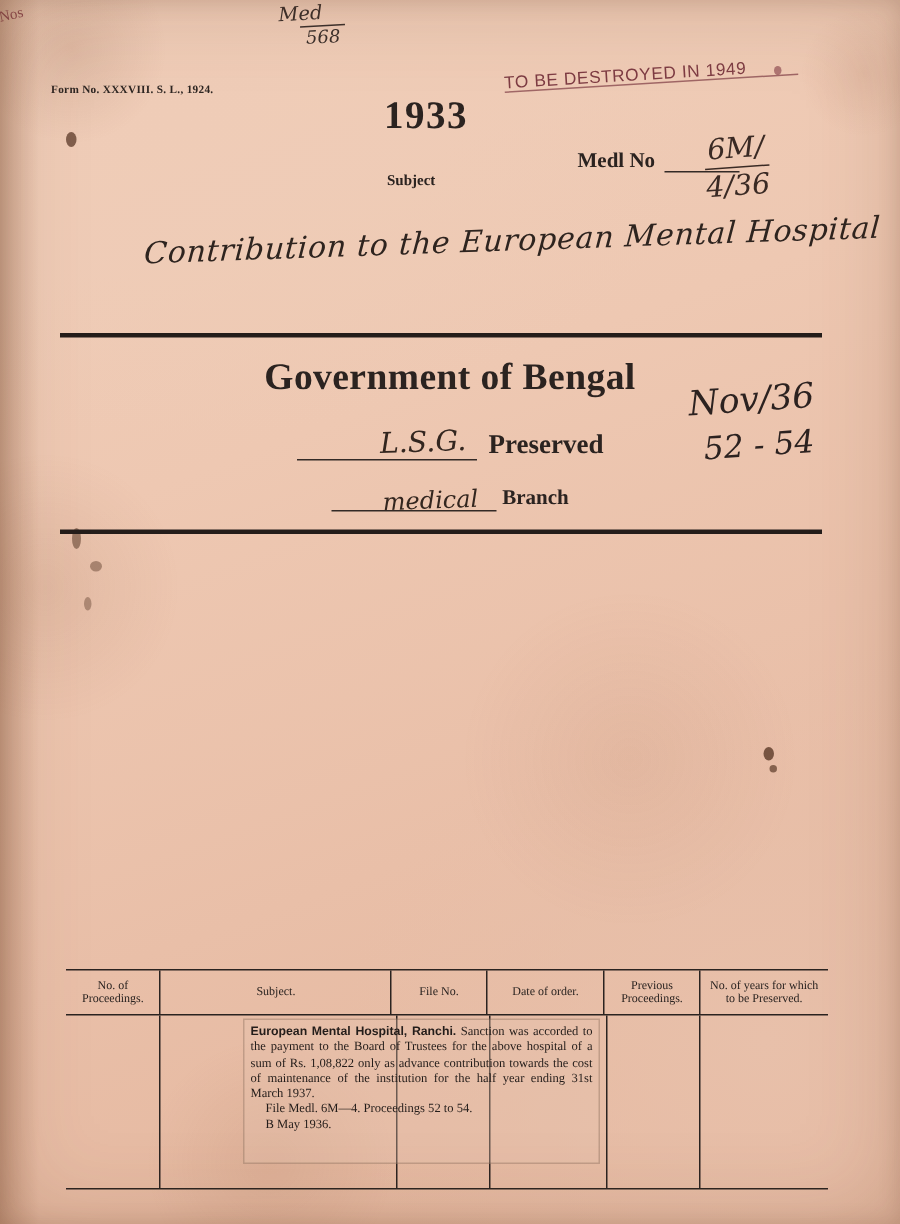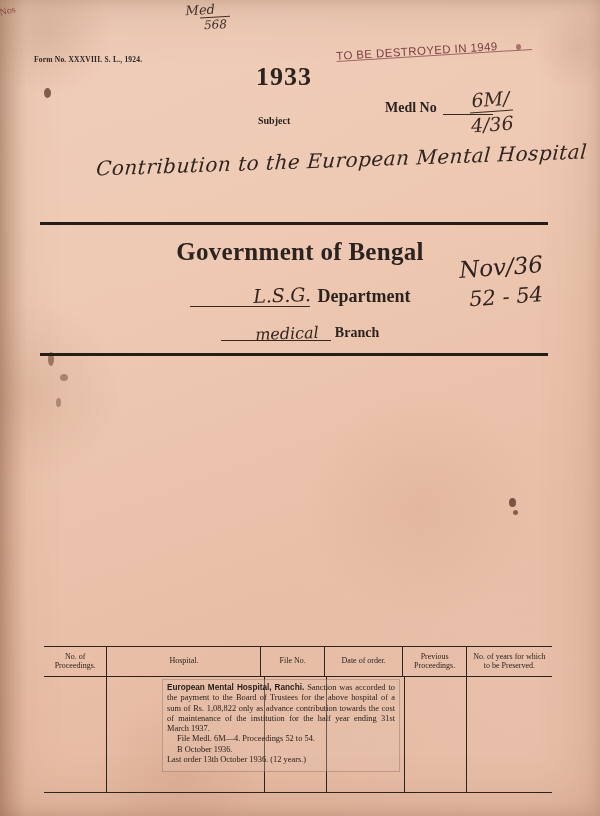--- a/index.html
+++ b/index.html
@@ -311,21 +311,21 @@
   .entry {
     position: absolute;
     left: 118px;
     top: 2px;
     width: 228px;
     font-family: "Liberation Serif", serif;
     font-size: 8.4px;
     line-height: 1.22;
     color: #241d1a;
     text-align: justify;
-    padding: 3px 4px 6px 4px;
+    padding: 3px 4px 20px 4px;
     background: rgba(228,196,175,0.35);
     border: 1px solid rgba(80,55,40,0.25);
   }
   .entry b { font-family: "Liberation Sans", sans-serif; font-size: 8.2px; }
   .entry .l2 { text-indent: 10px; }
 
   .edge-left-dark {
     position: absolute;
     left: 0; top: 0; bottom: 0; width: 26px;
     background: linear-gradient(90deg, rgba(120,70,40,0.28), rgba(120,70,40,0));
@@ -373,56 +373,55 @@
     <span class="b">4/36</span>
   </div>
 
   <div class="subject-hand">Contribution to the European Mental Hospital</div>
 
   <div class="rule top"></div>
 
   <div class="govt">Government of Bengal</div>
 
   <div class="dept-row">
-    <span class="blankline"></span><span>Department</span>
+    <span class="blankline"></span><span>Preserved</span>
   </div>
   <div class="hand-dept">L.S.G.</div>
 
   <div class="branch-row">
     <span class="blankline"></span><span>Branch</span>
   </div>
   <div class="hand-branch">medical</div>
 
   <div class="hand-right">
     <div class="l1">Nov/36</div>
     <div class="l2">52 - 54</div>
   </div>
 
   <div class="rule bottom"></div>
 
   <div class="table">
     <div class="thead">
       <div class="cell c1">No. of<br>Proceedings.</div>
-      <div class="cell c2">Hospital.</div>
+      <div class="cell c2">Subject.</div>
       <div class="cell c3">File No.</div>
       <div class="cell c4">Date of order.</div>
       <div class="cell c5">Previous<br>Proceedings.</div>
       <div class="cell c6">No. of years for which<br>to be Preserved.</div>
     </div>
     <div class="tbody">
       <div class="vline" style="left:62px;"></div>
       <div class="vline" style="left:220px;"></div>
       <div class="vline" style="left:282px;"></div>
       <div class="vline" style="left:360px;"></div>
       <div class="vline" style="left:422px;"></div>
 
       <div class="entry">
         <b>European Mental Hospital, Ranchi.</b>
         <span>Sanction was accorded to the payment to the Board of Trustees for the above hospital of a sum of Rs. 1,08,822 only as advance contribution towards the cost of maintenance of the institution for the  half year ending 31st March 1937.</span>
         <div class="l2">File Medl. 6M—4.   Proceedings 52 to 54.</div>
-        <div class="l2">B October 1936.</div>
-        <div>Last order 13th October 1936.   (12 years.)</div>
+        <div class="l2">B May 1936.</div>
       </div>
     </div>
   </div>
 
   <div class="edge-dark"></div>
 </div>
 
 </body></html>

